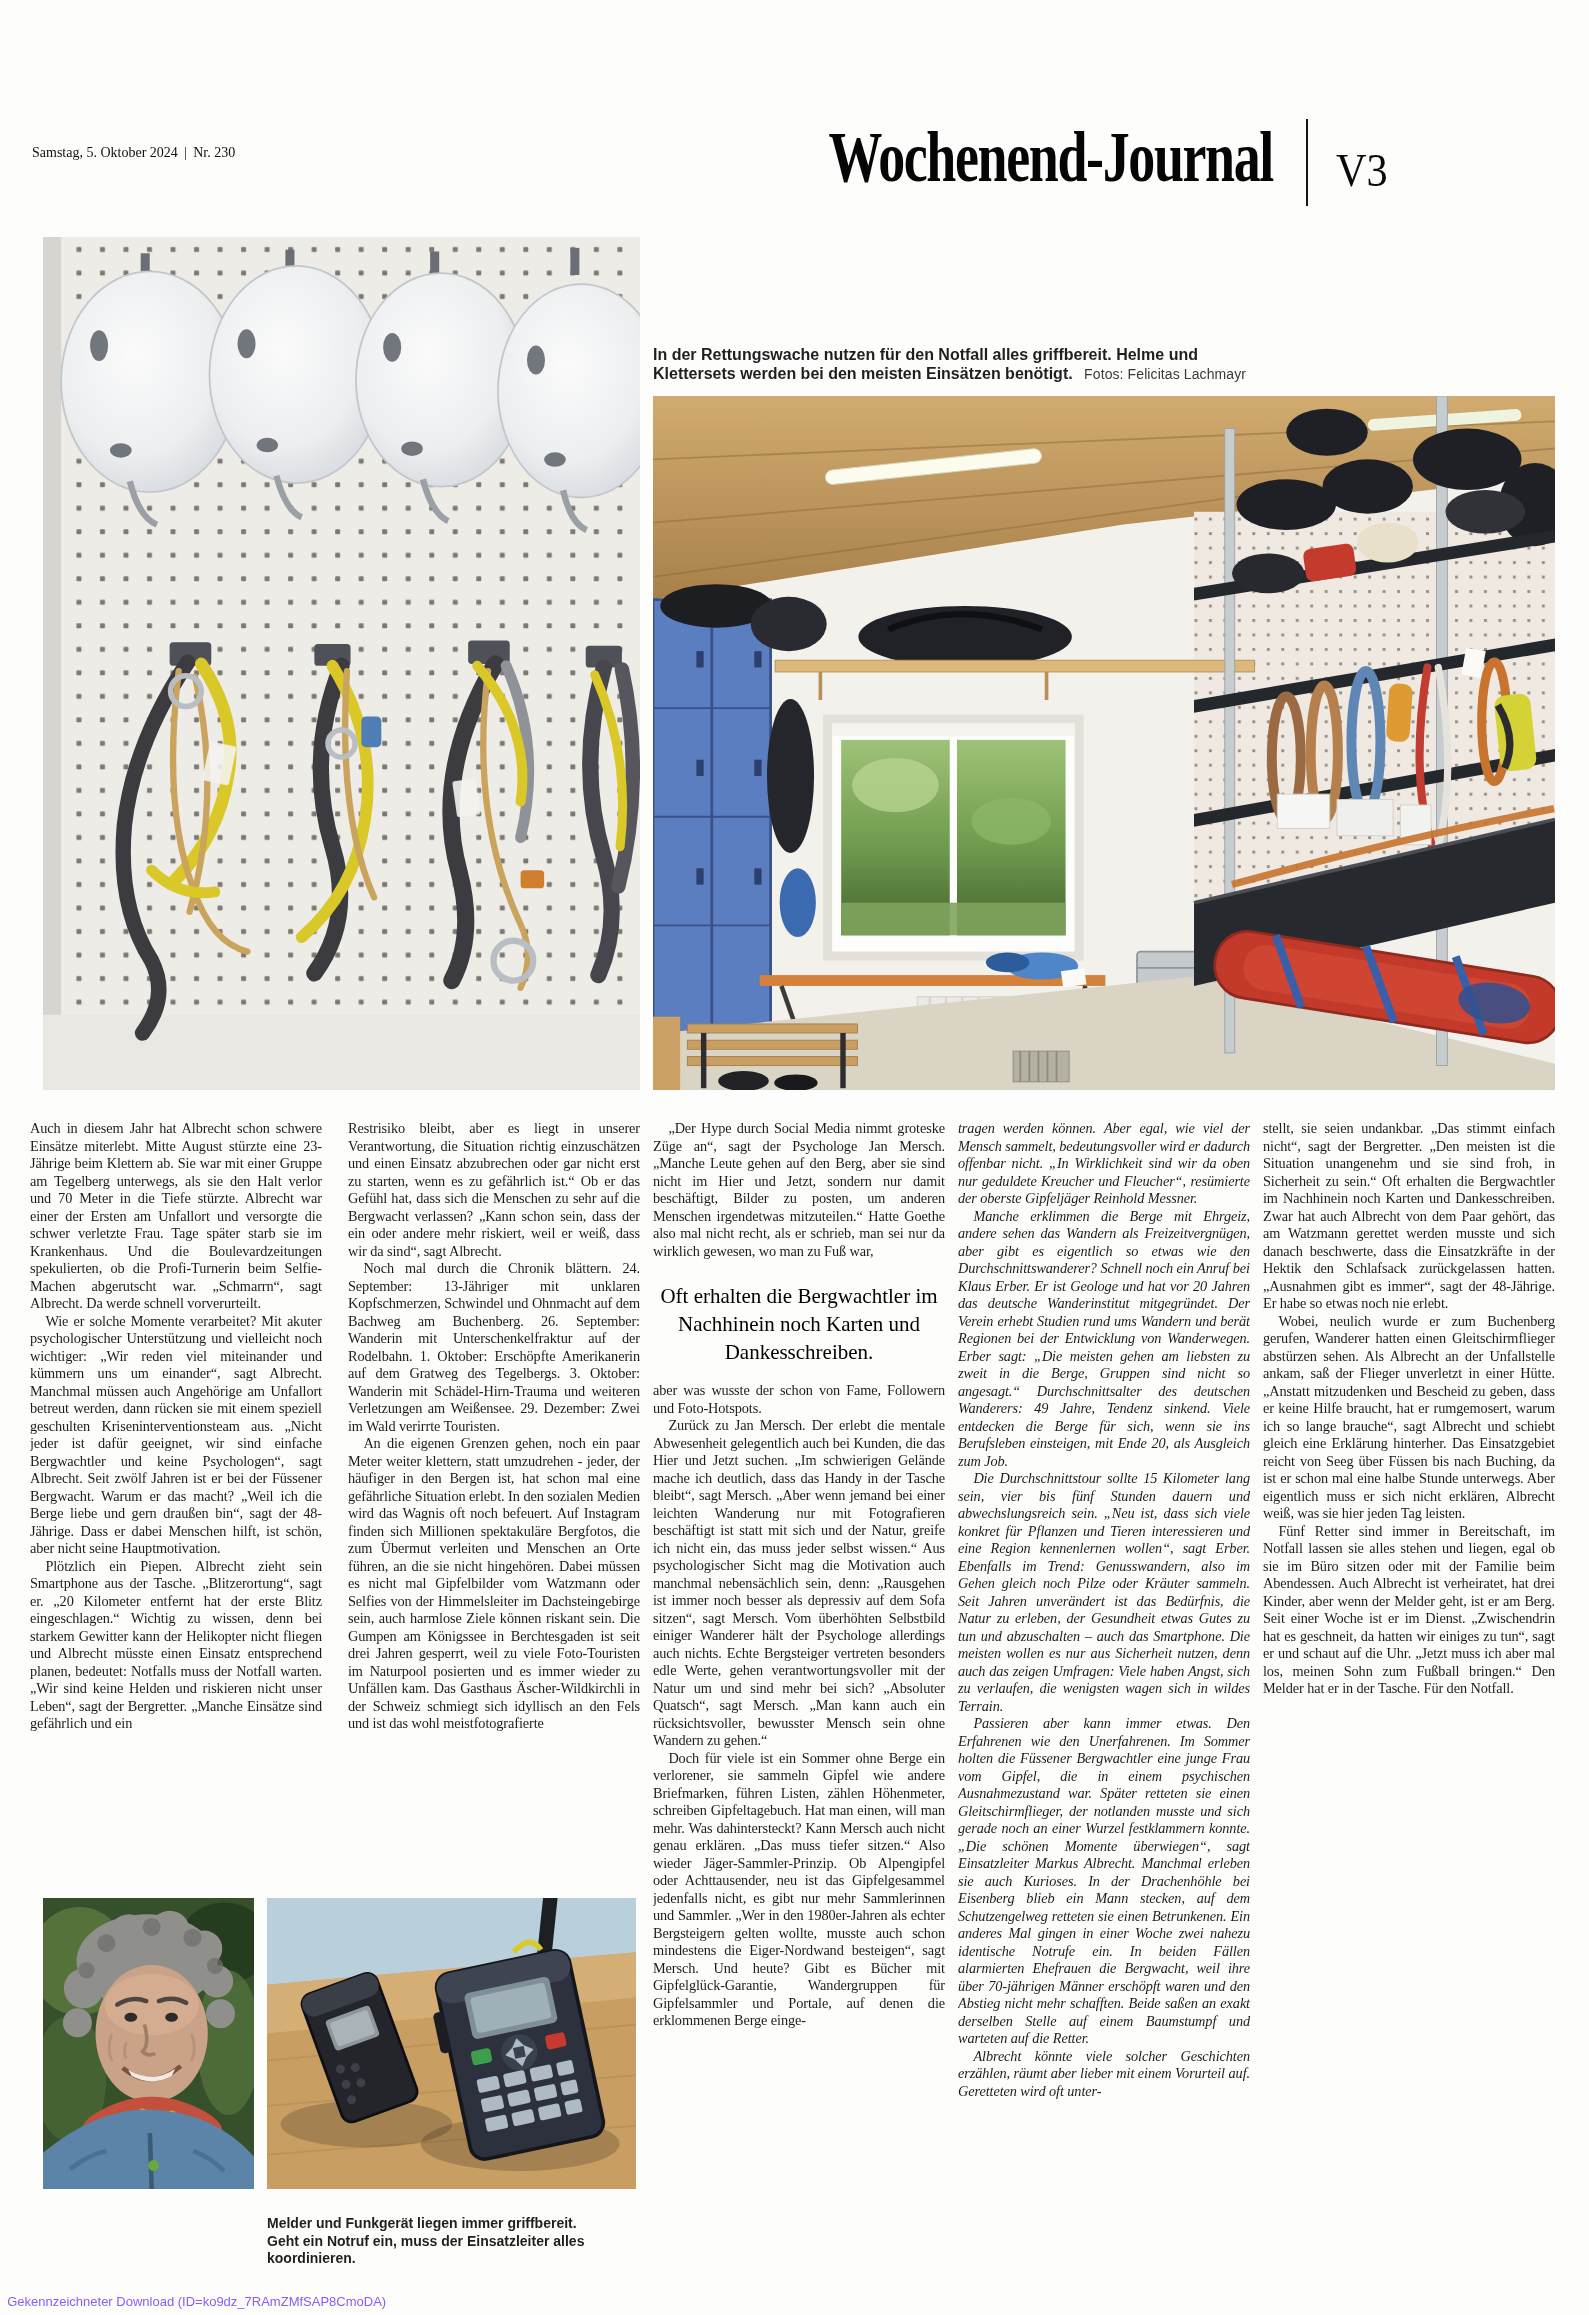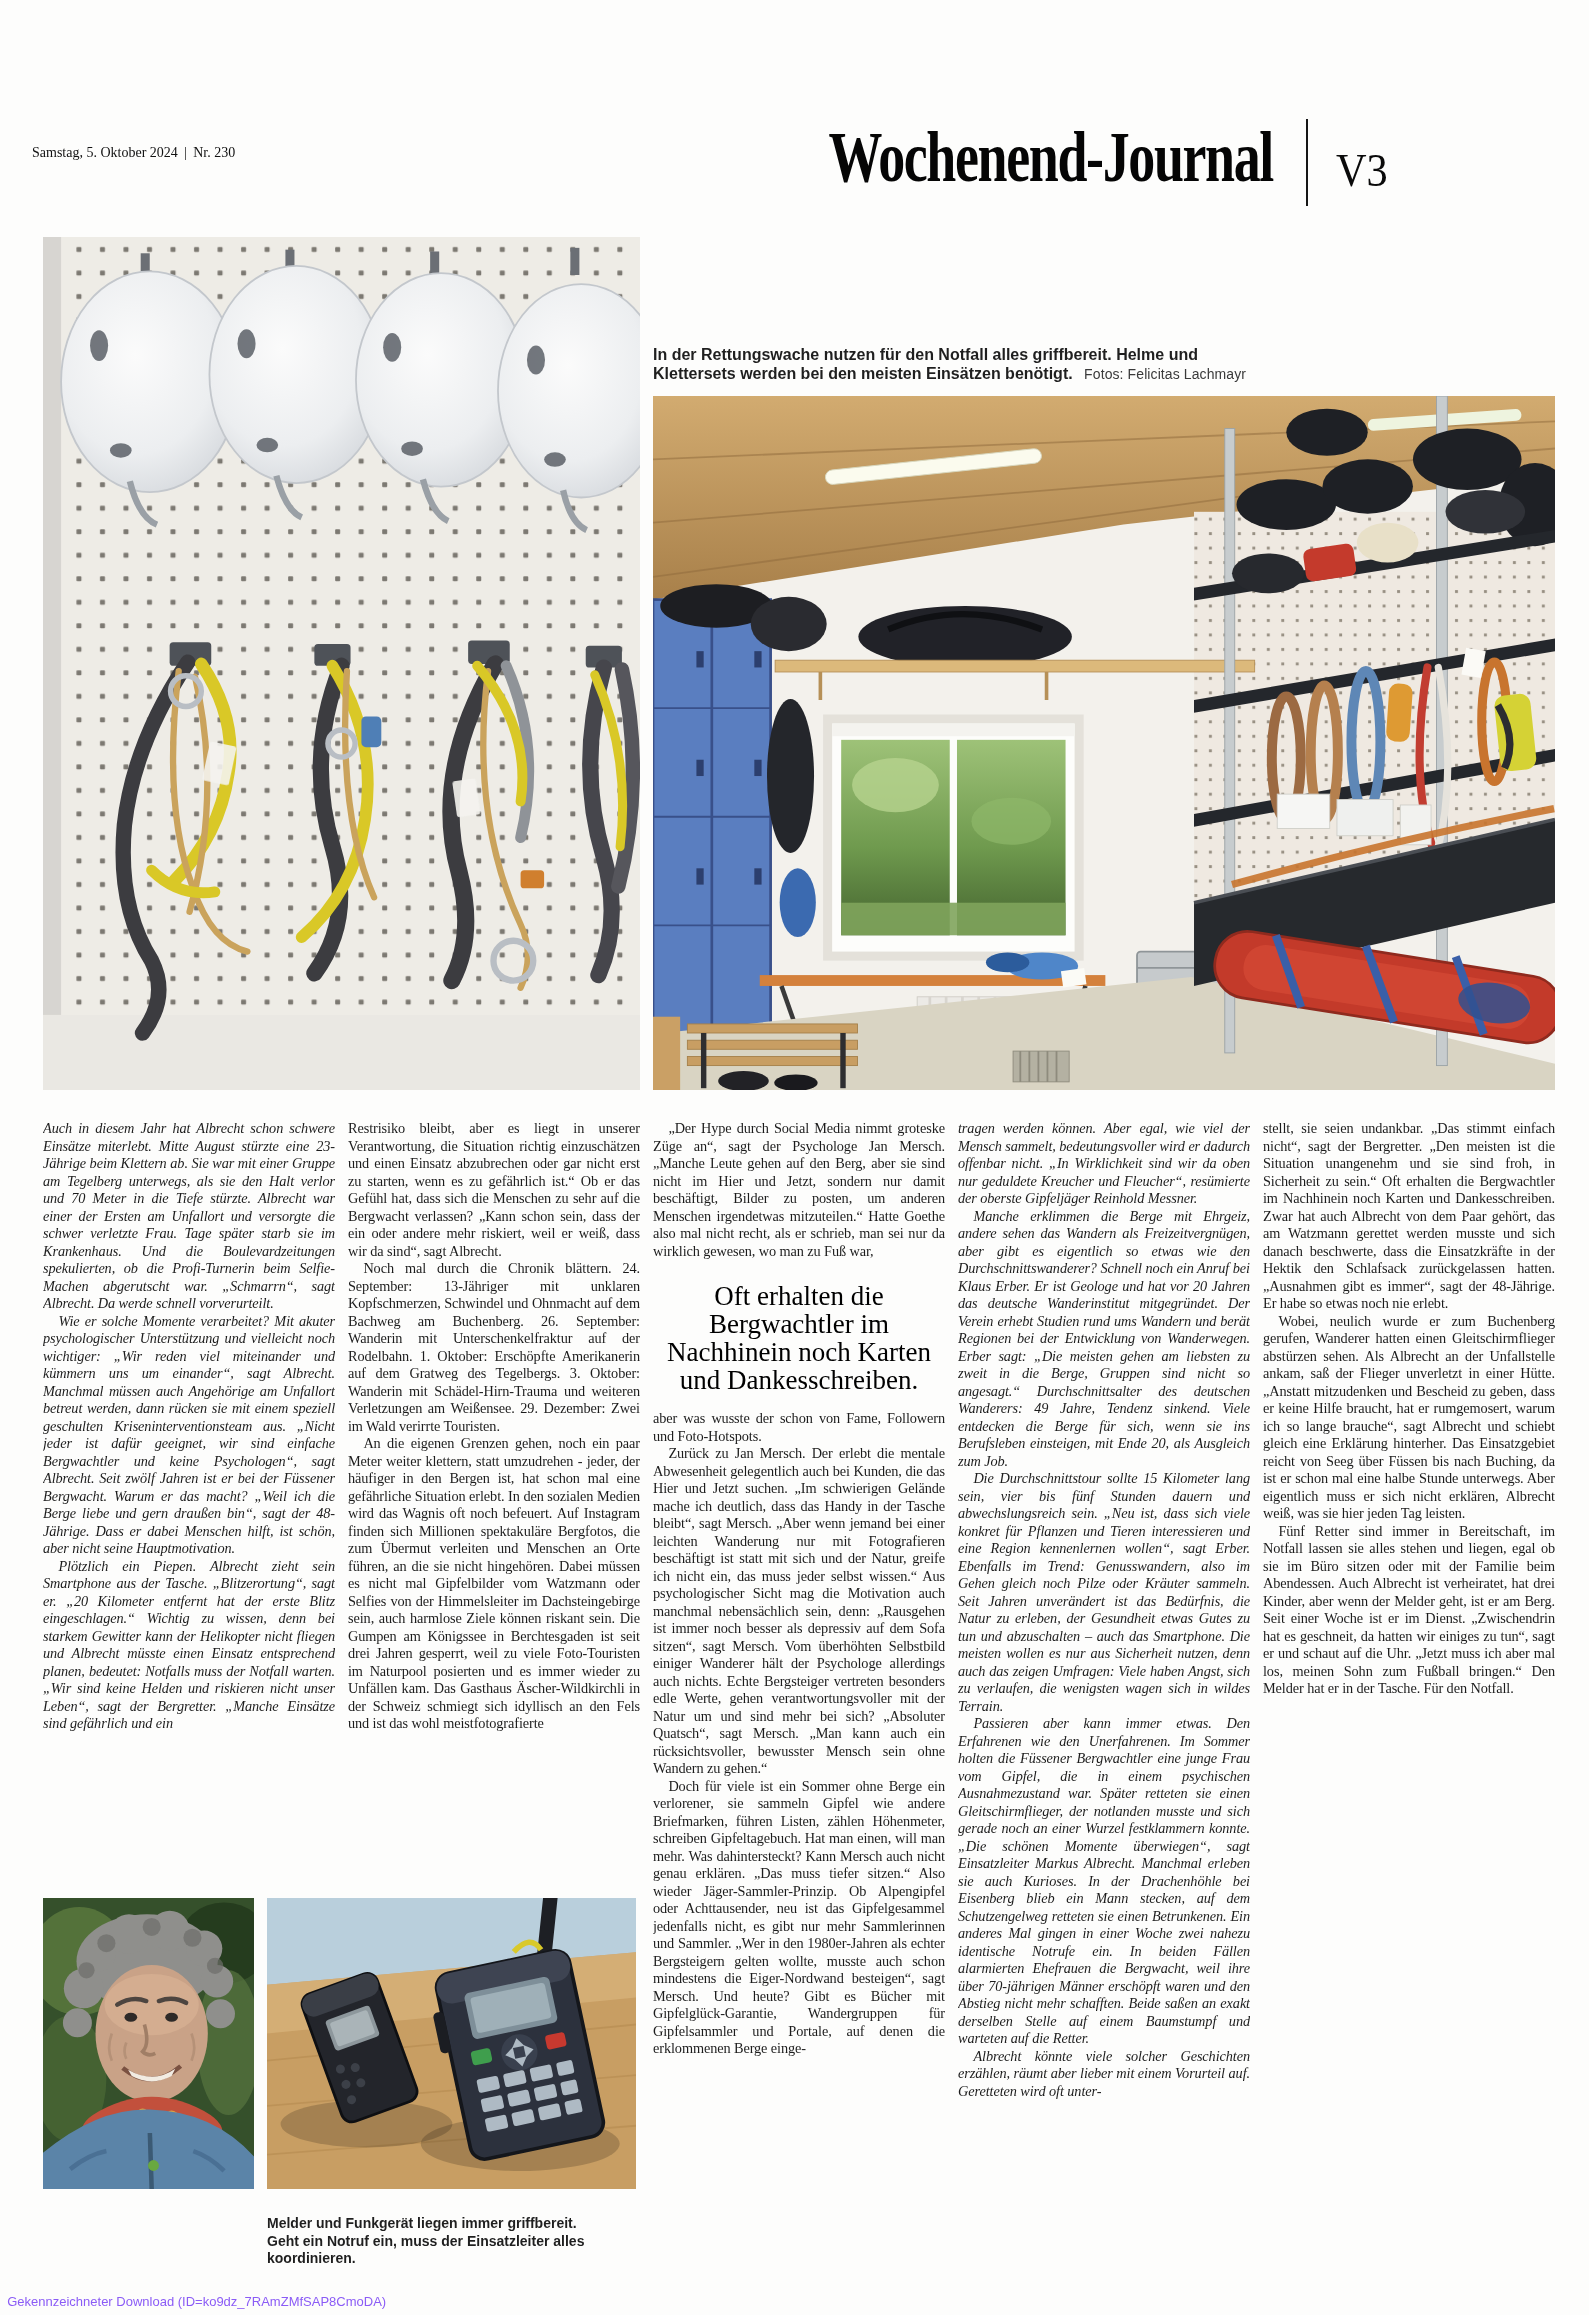--- a/index.html
+++ b/index.html
@@ -25,27 +25,27 @@
   .caption{position:absolute;font-family:"Liberation Sans",sans-serif;font-weight:700;color:#1f1f1f;}
   #cap-top{left:653px;top:345px;width:602px;font-size:16px;line-height:19.4px;}
   #cap-portrait{left:43px;top:2196px;width:215px;font-size:14px;line-height:17.6px;}
   #cap-radios{left:267px;top:2196px;width:327px;font-size:14px;line-height:17.6px;margin-top:19px;}
   .caption .credit{font-size:14px;font-weight:400;color:#3a3a3a;letter-spacing:0.1px;margin-left:7px;}
   
   .col{position:absolute;top:1120px;width:292px;overflow:hidden;
        font-size:14.3px;line-height:17.5px;text-align:justify;letter-spacing:-0.1px;}
   .col p{margin:0;}
   .col p.ind{text-indent:15.4px;}
-  #col1{left:43px;height:724px;font-style:italic;}
+  #col1{left:30px;height:724px;}
   #col2{left:348px;height:724px;}
   #col3{left:653px;height:1122px;}
   #col4{left:958px;height:1122px;font-style:italic;}
   #col5{left:1263px;height:724px;}
   .pullquote{margin:22px 5.4px 16.3px 5.4px;text-align:center;text-indent:0;
-             font-size:27px;line-height:28px;color:#000;letter-spacing:0;}
+             font-size:21px;line-height:28px;color:#000;letter-spacing:0;}
   
   .dl-footer{position:absolute;left:7.2px;top:2294px;font-family:"Liberation Sans",sans-serif;
              font-size:13px;color:#8b5cf6;}
 </style>
 </head>
 <body>
 
 <div id="page">
 
   <div class="dateline">

